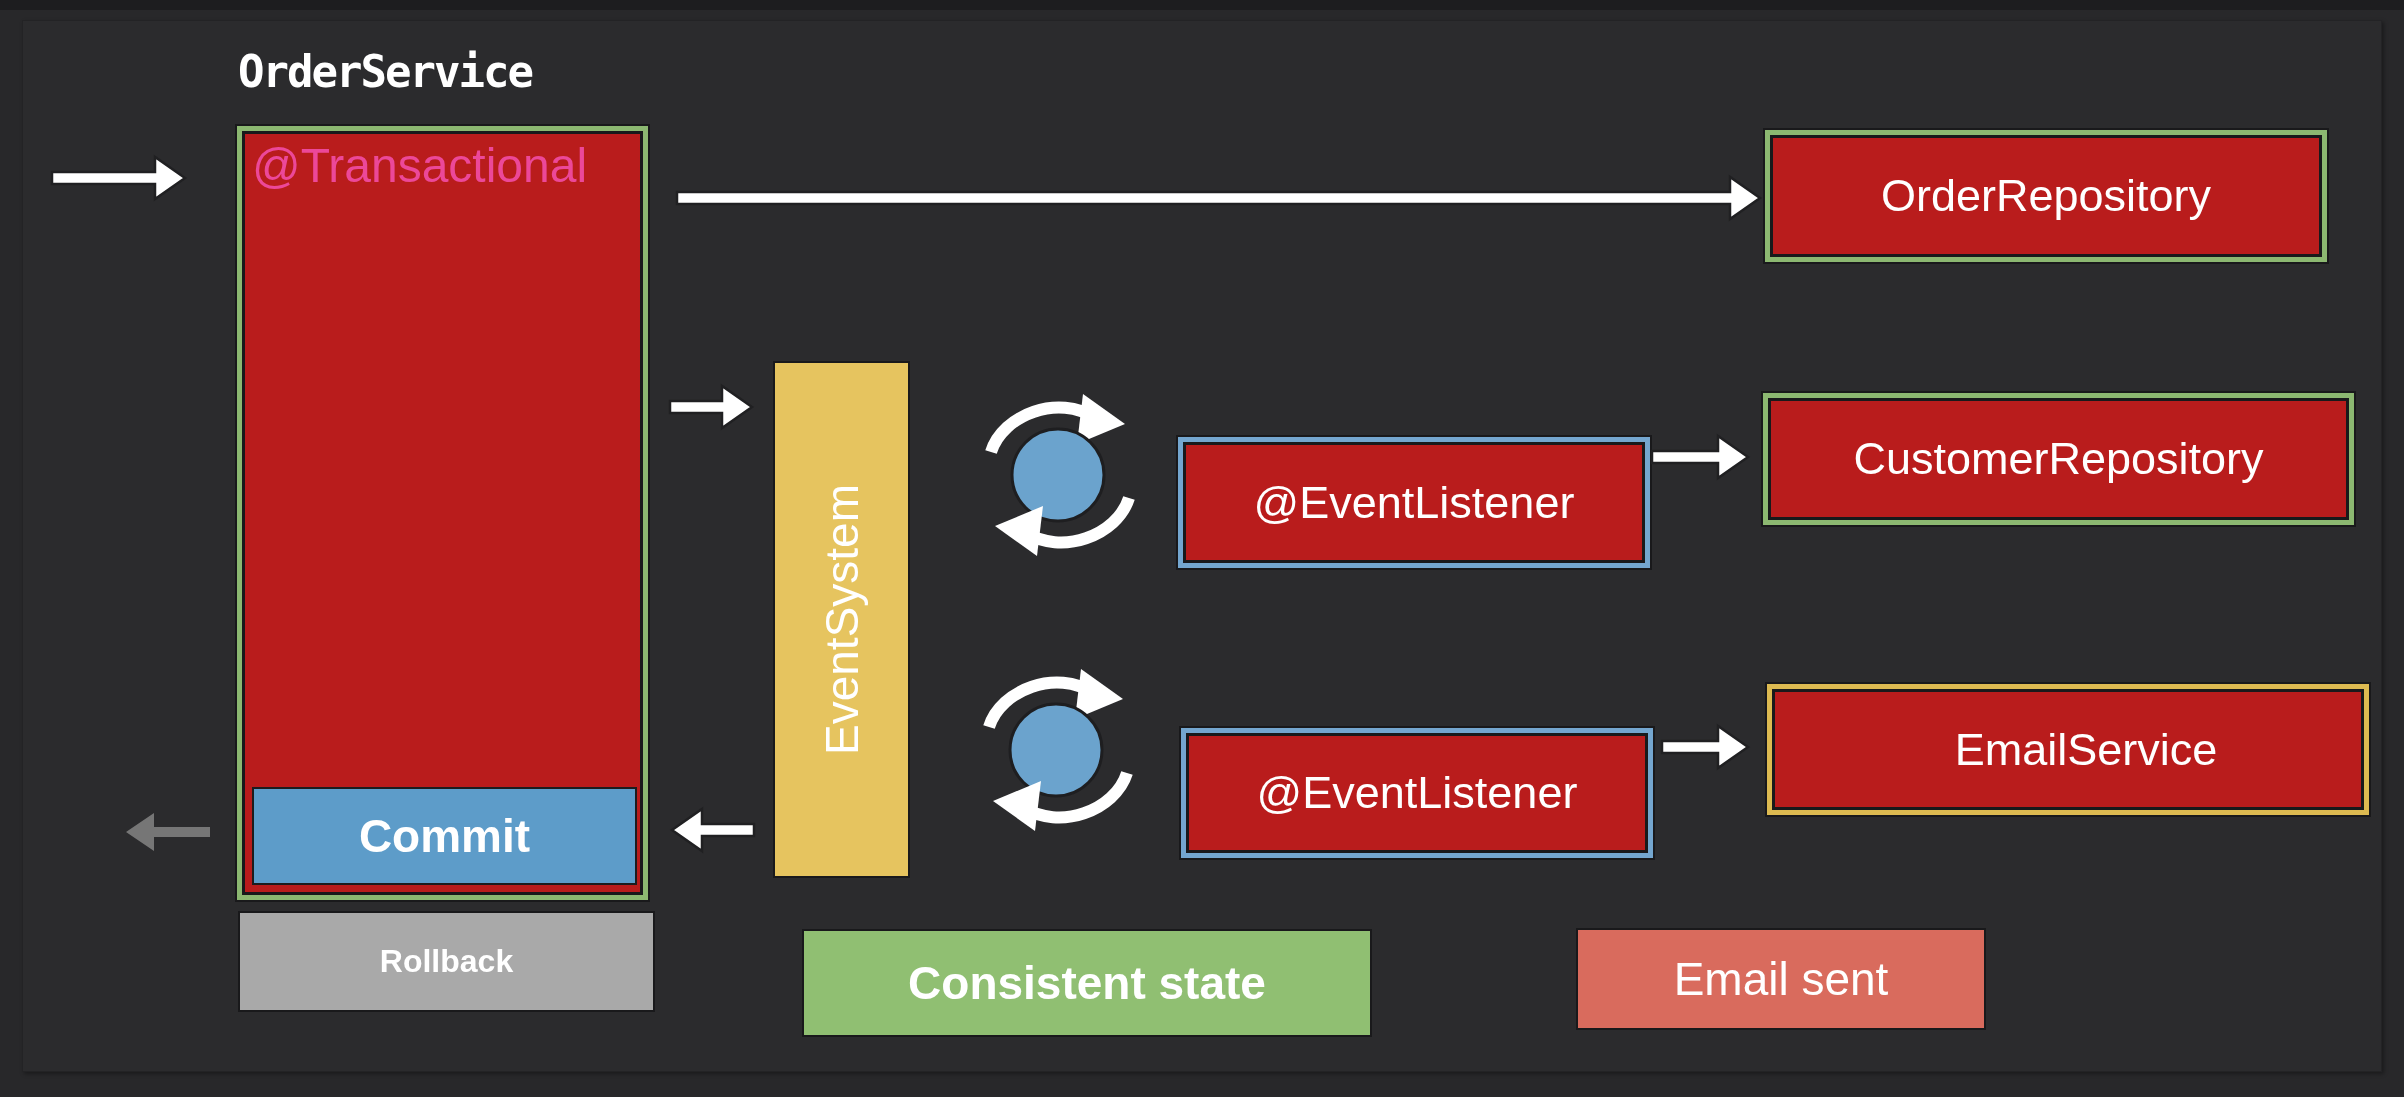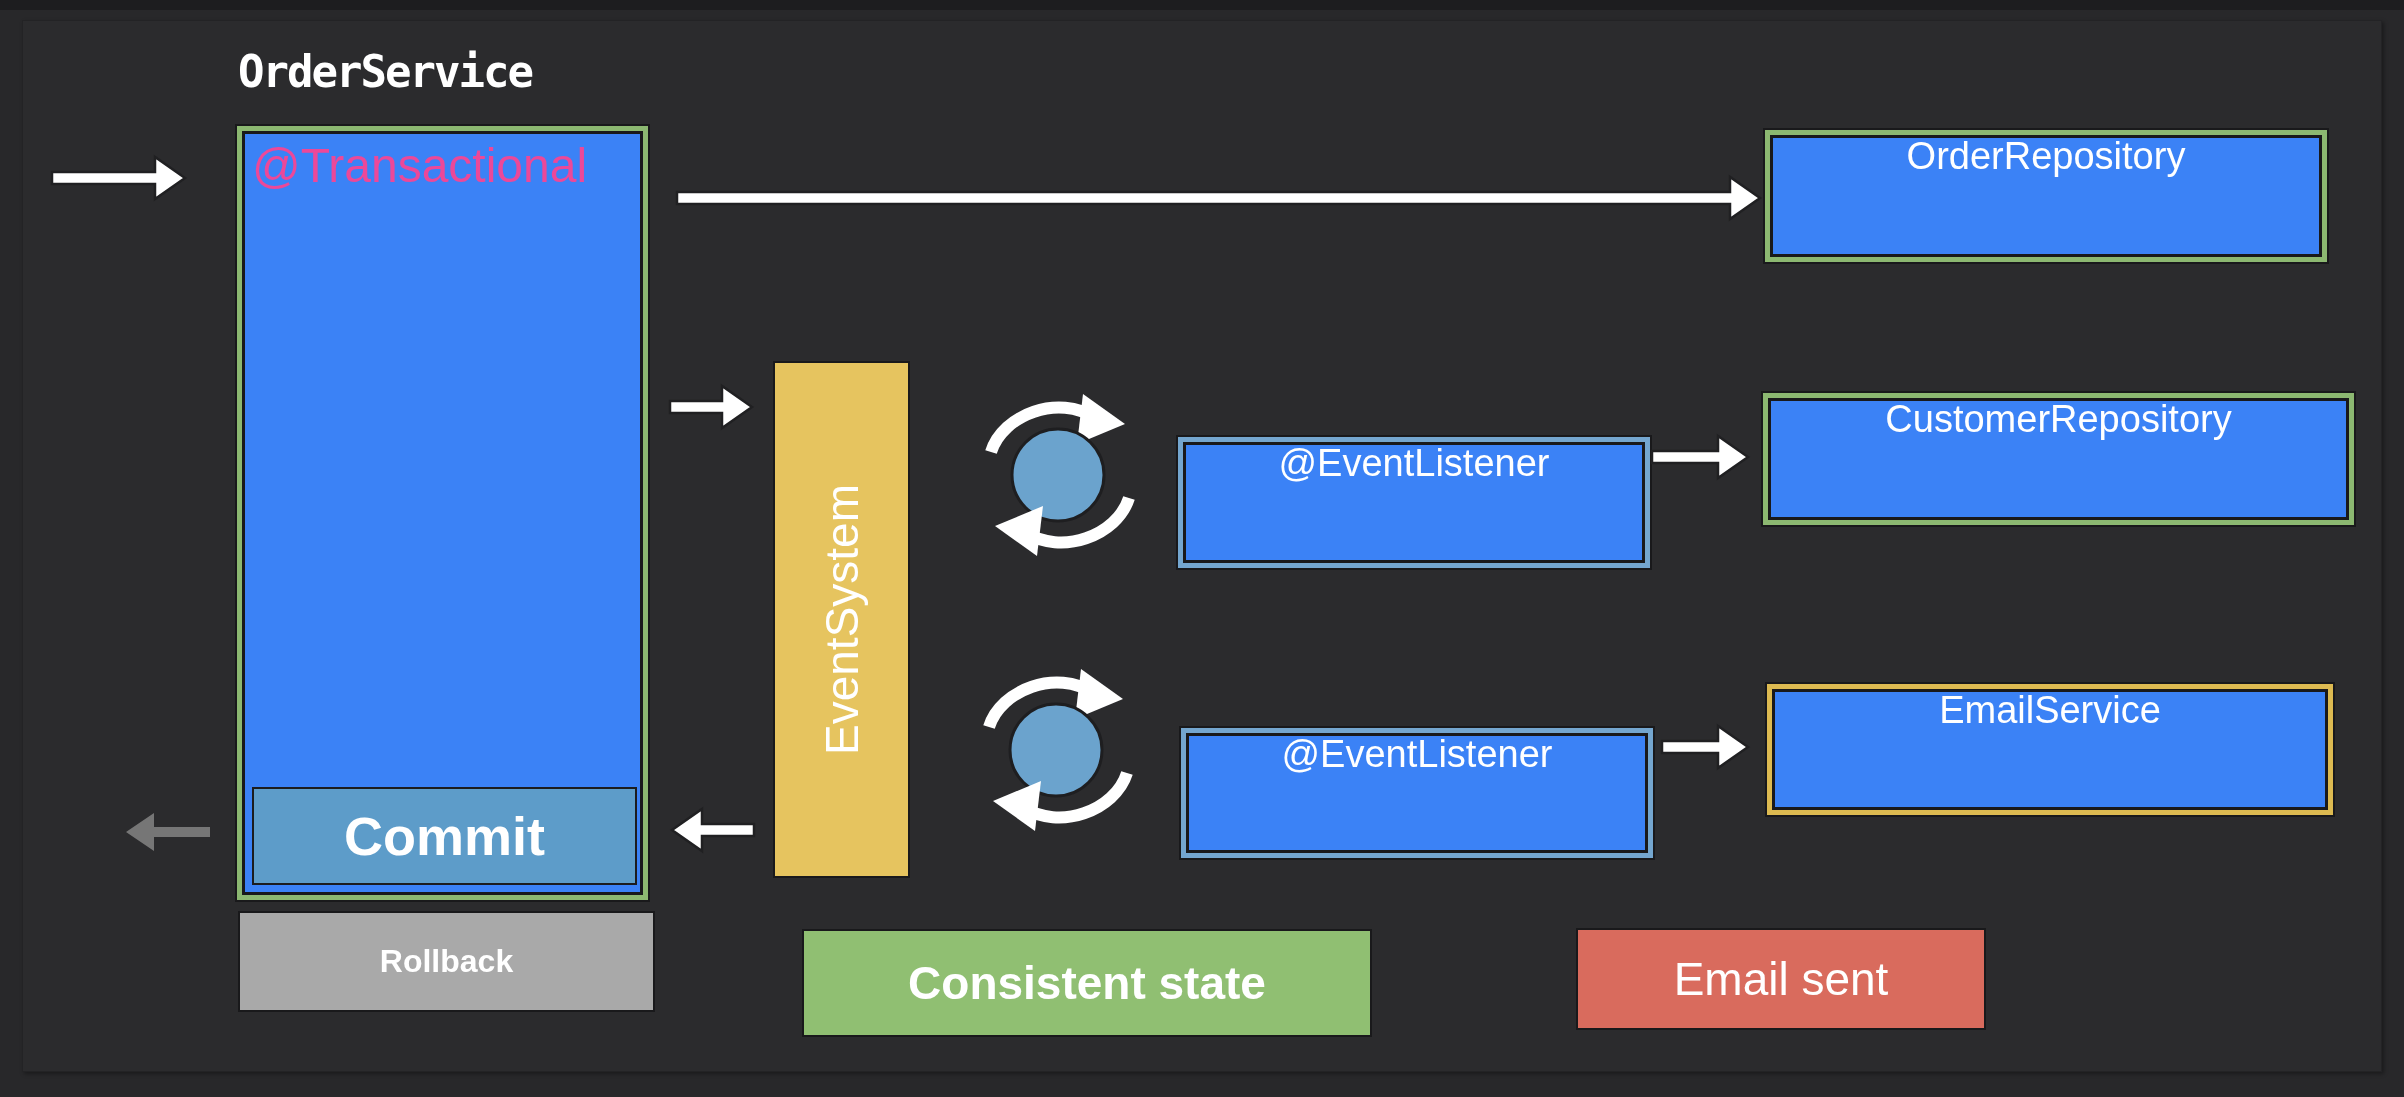--- a/index.html
+++ b/index.html
@@ -16,36 +16,36 @@
   }
   .abs{position:absolute;}
   
   .title{
     left:238px;top:46px;width:700px;
     font-family:"DejaVu Sans Mono","Liberation Mono",monospace;
     font-weight:bold;font-size:44px;letter-spacing:-2px;color:#fff;
   }
   
   .node{
-    background:#3b82f6;display:flex;align-items:flex-start;justify-content:center;
-    font-size:38px;color:#fff;box-shadow:0 0 0 2px #19191b, inset 0 0 0 3px #19191b;
+    background:#b91c1c;display:flex;align-items:center;justify-content:center;
+    font-size:45px;color:#fff;box-shadow:0 0 0 2px #19191b, inset 0 0 0 3px #19191b;
   }
   .green-border{border:5px solid #8cb871;}
   .blue-border{border:5px solid #74a6cf;margin-top:45px;}
-  .yellow-border{border:5px solid #ddba51;}
+  .yellow-border{border:5px solid #ddba51;padding-left:36px;}
   
   #transactional-box{left:237px;top:126px;width:401px;height:764px;}
   #transactional-label{
     left:252px;top:138px;font-size:48px;color:#ec4899;
   }
   #commit-box{
     left:252px;top:787px;width:381px;height:94px;
     background:#5d9cc9;border:2px solid #1c1c1e;
     display:flex;align-items:center;justify-content:center;
-    font-size:54px;font-weight:bold;
+    font-size:46px;font-weight:bold;
   }
   #rollback-box{
     left:240px;top:913px;width:413px;height:97px;background:#a9a9a9;
     display:flex;align-items:center;justify-content:center;
     font-size:32px;font-weight:bold;box-shadow:0 0 0 2px #19191b;
   }
   #order-repository-box{left:1765px;top:130px;width:552px;height:122px;}
   #customer-repository-box{left:1763px;top:393px;width:581px;height:122px;}
   #email-service-box{left:1767px;top:684px;width:556px;height:121px;}
   #listener1-box{left:1178px;top:392px;width:462px;height:121px;}

